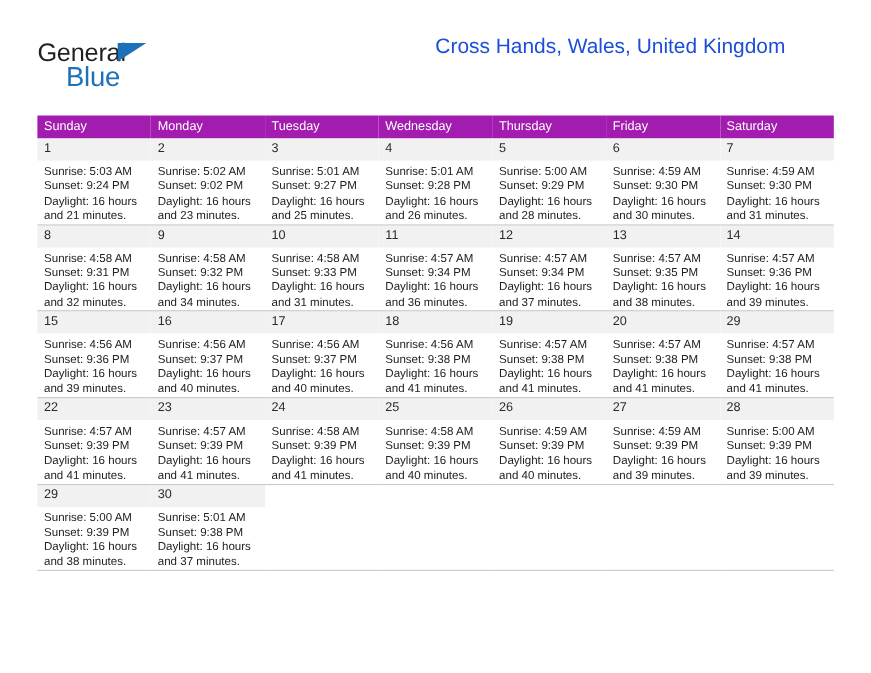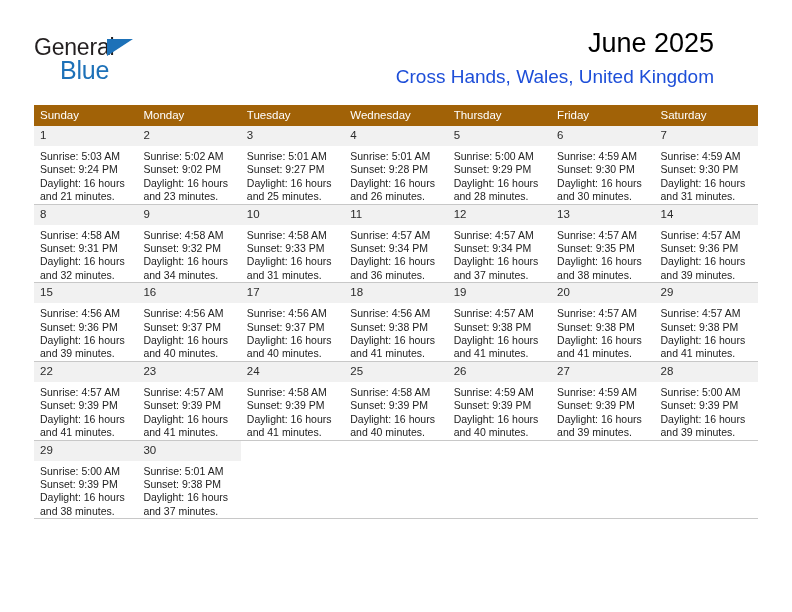--- a/index.html
+++ b/index.html
@@ -91,21 +91,21 @@
   
   .calendar {
     position: absolute;
     left: 34px;
     top: 105px;
     width: 724px;
     border-collapse: collapse;
     table-layout: fixed;
   }
   .calendar th {
-    background: #a16207;
+    background: #a21caf;
     color: #ffffff;
     font-size: 11.5px;
     font-weight: normal;
     text-align: left;
     padding: 4px 0 5px 6px;
     border: none;
     height: 11px;
   }
   .calendar td {
     vertical-align: top;
@@ -149,21 +149,20 @@
 
     <div class="brand">
       <div class="brand-row1">
         <span>General</span>
         <span class="brand-tri"></span>
       </div>
       <div class="brand-row2">Blue</div>
     </div>
 
     <div class="title-block">
-      <h1 class="cal-title">June 2025</h1>
       <div class="cal-subtitle">Cross Hands, Wales, United Kingdom</div>
     </div>
 
   </div>
 
   <table class="calendar">
     <thead>
       <tr>
         <th>Sunday</th>
         <th>Monday</th>

